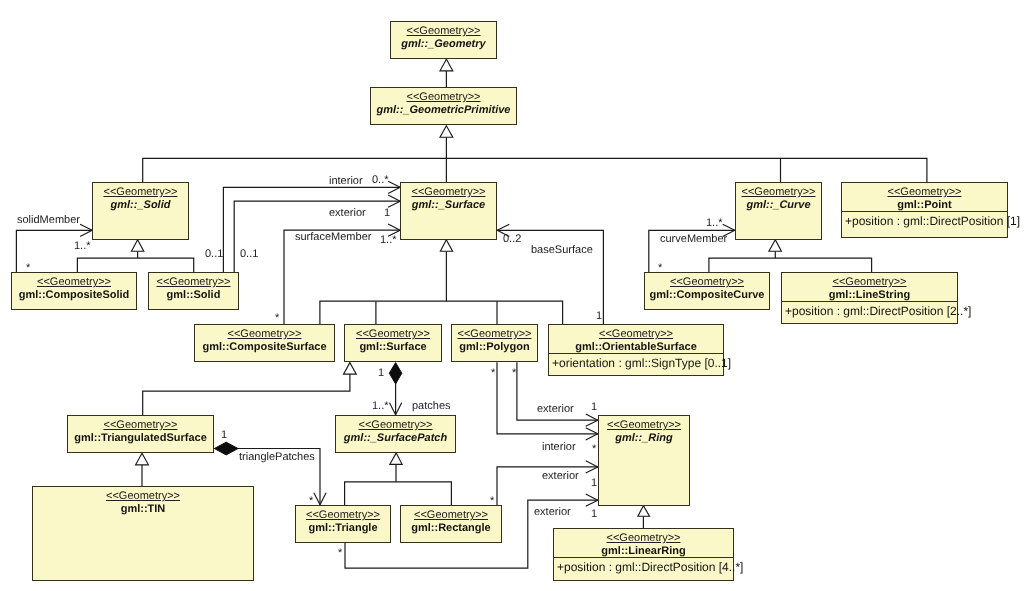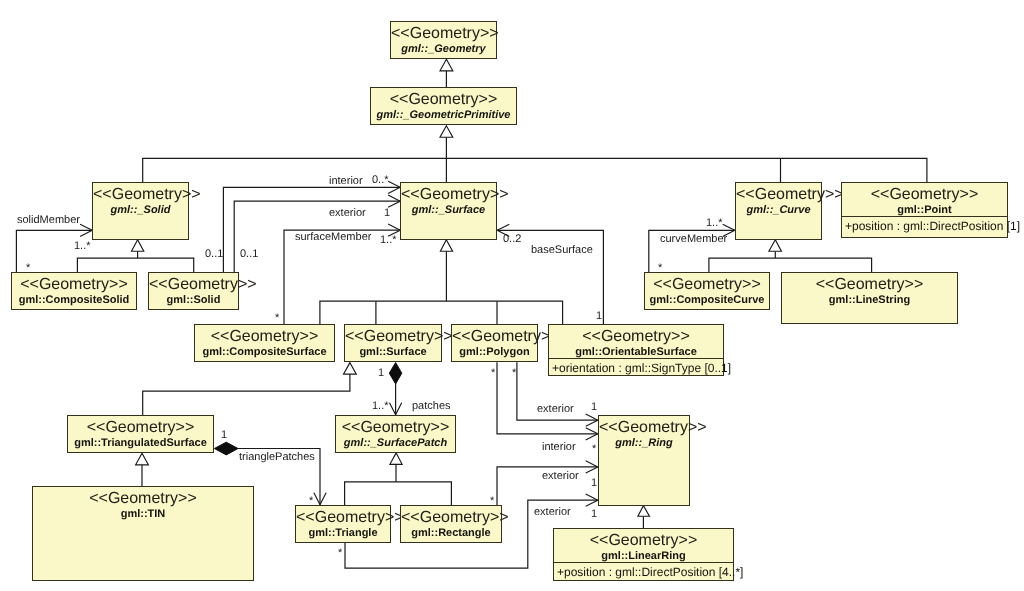--- a/index.html
+++ b/index.html
@@ -21,21 +21,21 @@
     border:1px solid #33301C;
     display:flex;
     flex-direction:column;
   }
   .cls .hdr {
     text-align:center;
     padding-top:4px;
     padding-bottom:0px;
     line-height:1.0;
   }
-  .cls .stereo { font-size:16px; color:#222018; letter-spacing:0px; display:block; }
+  .cls .stereo { font-size:11px; color:#222018; letter-spacing:0px; display:block;text-decoration:underline; }
   .cls .cname  { font-size:11px; font-weight:bold; color:#15140c; display:block; margin-top:2px;}
   .cls.abstract .cname { font-weight:bold; font-style:italic; }
   .cls .sep { border-top:1px solid #33301C; }
   .cls .attrs { padding:2px 3px 0 3px; }
   .cls .attr { font-size:12px; color:#15140c; line-height:14.5px; white-space:nowrap; }
   svg.edges .tri { fill:#ffffff; stroke:#1a1a1a; stroke-width:1.15; }
   svg.edges .dia { fill:#0d0d0d; stroke:#0d0d0d; stroke-width:1.0; }
   svg.edges .ah  { fill:none; stroke:#1a1a1a; stroke-width:1.15; }
   .elabel {
     position:absolute;
@@ -184,20 +184,23 @@
       <div class="cls" style="left: 644px; top: 272px; width: 126px; height: 38px;">
         <div class="hdr">
           <span class="stereo">&lt;&lt;Geometry&gt;&gt;</span>
           <span class="cname">gml::CompositeCurve</span>
         </div>
       </div>
       <div class="cls" style="left: 781px; top: 272px; width: 177px; height: 52px;">
         <div class="hdr">
           <span class="stereo">&lt;&lt;Geometry&gt;&gt;</span>
           <span class="cname">gml::LineString</span>
+        </div>
+        <div class="sep attrs">
+          <div class="attr">+position : gml::DirectPosition [2..*]</div>
         </div>
       </div>
       <div class="cls" style="left: 194px; top: 324px; width: 141px; height: 38px;">
         <div class="hdr">
           <span class="stereo">&lt;&lt;Geometry&gt;&gt;</span>
           <span class="cname">gml::CompositeSurface</span>
         </div>
       </div>
       <div class="cls" style="left: 344px; top: 324px; width: 98px; height: 38px;">
         <div class="hdr">

